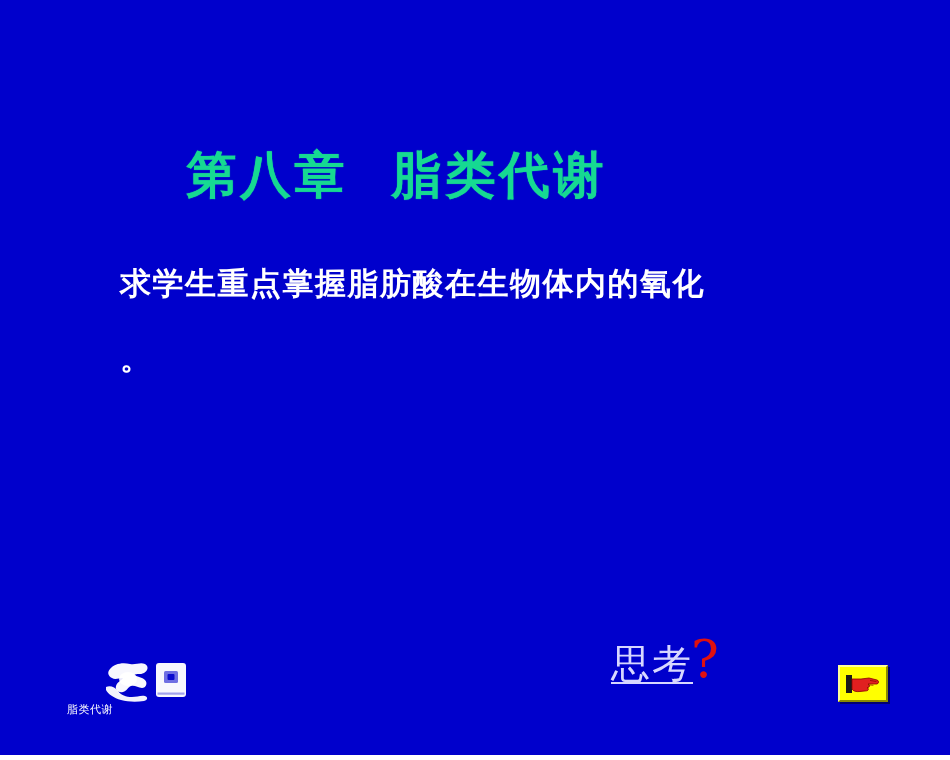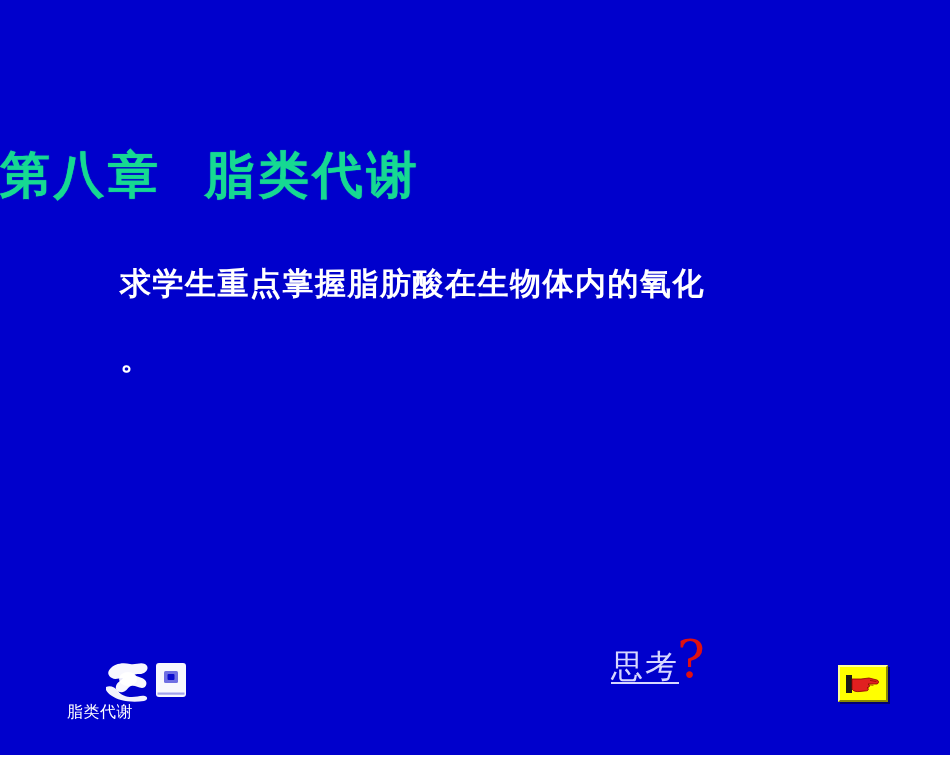--- a/index.html
+++ b/index.html
@@ -24,21 +24,21 @@
     height: 5px;
     background: #ffffff;
   }
 
   
   #title {
     position: absolute;
     left: 0;
     top: 148px;
     width: 794px;
-    text-align: left;
+    text-align: center;
     color: #16d992;
     font-family: "DejaVu Sans", "Liberation Sans", sans-serif;
     font-weight: bold;
     font-size: 50px;
     letter-spacing: 4px;
     line-height: 1.1;
     white-space: pre;
     text-shadow: 0 0 1px #16d992;
   }
 
@@ -84,21 +84,21 @@
     position: absolute;
     left: 611px;
     top: 636px;
     display: flex;
     align-items: baseline;
     cursor: pointer;
     user-select: none;
   }
   #think-text {
     font-family: "DejaVu Serif", "Liberation Serif", serif;
-    font-size: 32px;
+    font-size: 39px;
     color: #d7d7ff;
     text-decoration: underline;
     text-underline-offset: 5px;
     text-decoration-thickness: 2px;
     letter-spacing: 2px;
   }
   #think-mark {
     font-family: "DejaVu Serif", "Liberation Serif", serif;
     font-size: 52px;
     color: #e01010;
@@ -118,21 +118,21 @@
   }
   #return-button svg { display: block; }
 
   
   #footer-label {
     position: absolute;
     left: 67px;
     top: 702px;
     color: #ffffff;
     font-family: Liberation Mono, monospace;
-    font-size: 16px;
+    font-size: 11px;
     letter-spacing: 0.5px;
     white-space: pre;
   }
 
   
   #action-button {
     position: absolute;
     left: 838px;
     top: 665px;
     width: 46px;

